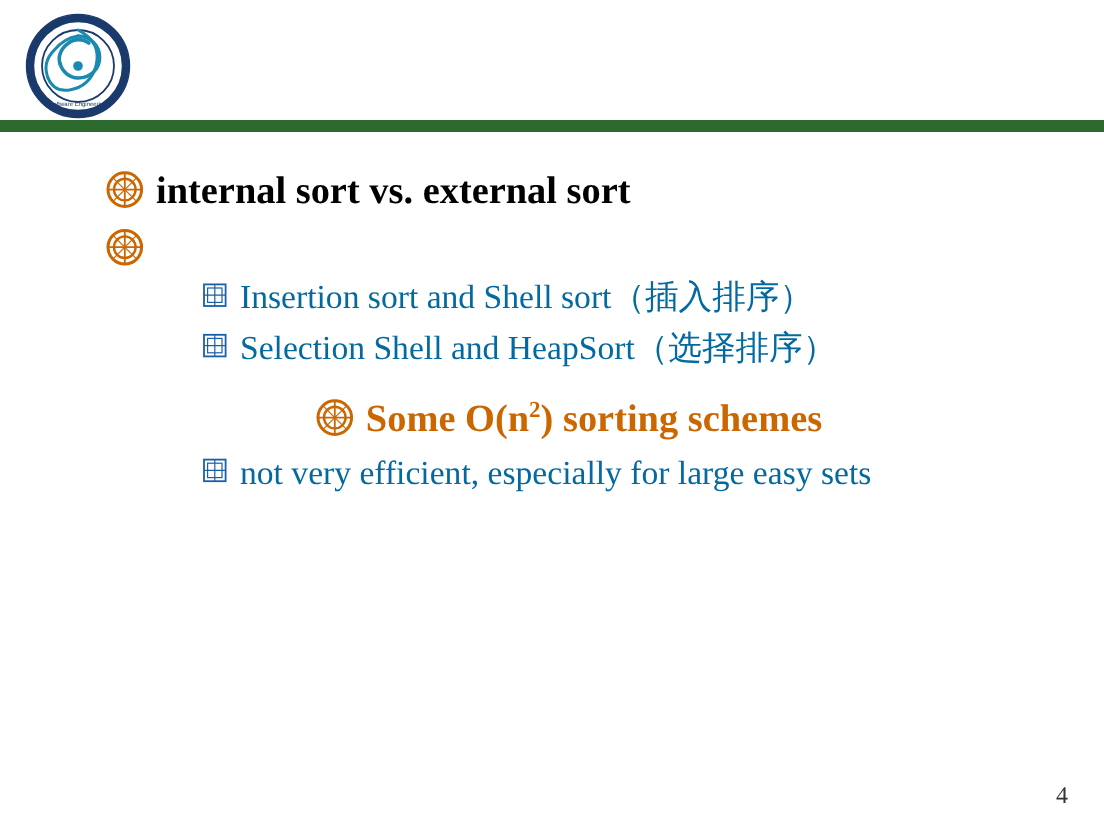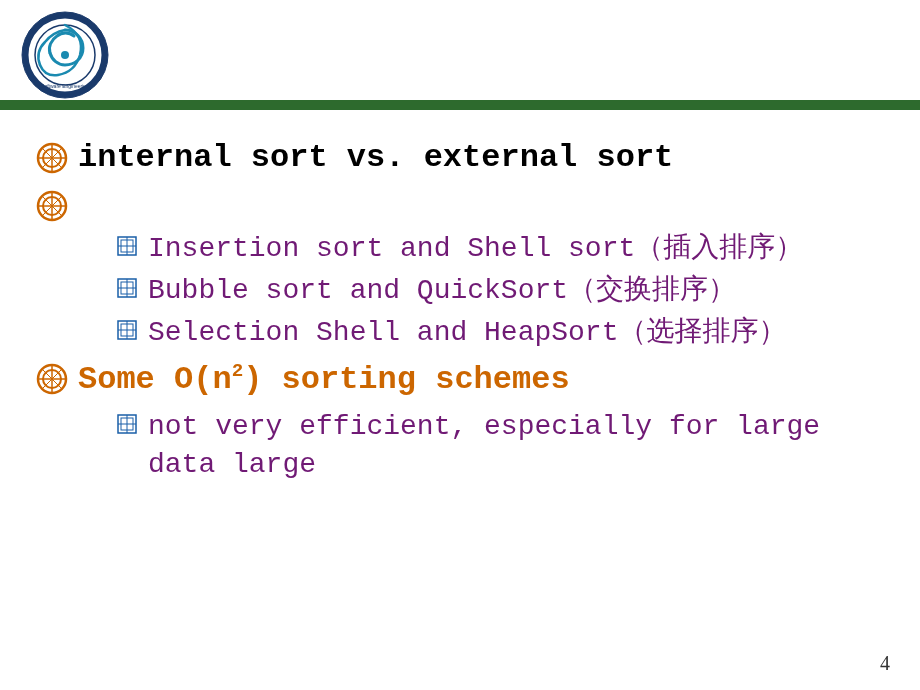--- a/index.html
+++ b/index.html
@@ -39,22 +39,21 @@
       position: absolute;
       bottom: 0;
       left: 0;
       right: 0;
       height: 5px;
       background: #2d6a2d;
     }
 
     
     .content {
-      padding: 20px 60px 20px 36px;
-      font-family: Liberation Mono, monospace;
+      padding: 20px 60px 20px 88px;
     }
 
     
     .bullet-l1 {
       display: flex;
       align-items: flex-start;
       margin-bottom: 8px;
       margin-top: 8px;
     }
 
@@ -92,21 +91,21 @@
     .bullet-l2-icon {
       flex-shrink: 0;
       width: 22px;
       height: 22px;
       margin-right: 10px;
       margin-top: 5px;
     }
 
     .bullet-l2-text {
       font-size: 28px;
-      color: #701a75;
+      color: #0369a1;
       line-height: 1.35;
     }
 
     
     .page-number {
       position: absolute;
       bottom: 15px;
       right: 30px;
       font-size: 20px;
       color: #333333;
@@ -178,44 +177,35 @@
     <div class="bullet-l2">
       <svg class="bullet-l2-icon" viewBox="0 0 22 22" xmlns="http://www.w3.org/2000/svg">
         <rect x="2" y="2" width="18" height="18" fill="none" stroke="#1a5fa8" stroke-width="1.5"></rect>
         <rect x="5" y="5" width="12" height="12" fill="none" stroke="#1a5fa8" stroke-width="1"></rect>
         <line x1="11" y1="2" x2="11" y2="20" stroke="#1a5fa8" stroke-width="1"></line>
         <line x1="2" y1="11" x2="20" y2="11" stroke="#1a5fa8" stroke-width="1"></line>
       </svg>
       <span class="bullet-l2-text">Insertion sort and Shell sort（插入排序）</span>
     </div>
 
-    <div class="bullet-l2">
-      <svg class="bullet-l2-icon" viewBox="0 0 22 22" xmlns="http://www.w3.org/2000/svg">
-        <rect x="2" y="2" width="18" height="18" fill="none" stroke="#1a5fa8" stroke-width="1.5"></rect>
-        <rect x="5" y="5" width="12" height="12" fill="none" stroke="#1a5fa8" stroke-width="1"></rect>
-        <line x1="11" y1="2" x2="11" y2="20" stroke="#1a5fa8" stroke-width="1"></line>
-        <line x1="2" y1="11" x2="20" y2="11" stroke="#1a5fa8" stroke-width="1"></line>
-      </svg>
-      <span class="bullet-l2-text">Bubble sort  and QuickSort（交换排序）</span>
-    </div>
 
     <div class="bullet-l2">
       <svg class="bullet-l2-icon" viewBox="0 0 22 22" xmlns="http://www.w3.org/2000/svg">
         <rect x="2" y="2" width="18" height="18" fill="none" stroke="#1a5fa8" stroke-width="1.5"></rect>
         <rect x="5" y="5" width="12" height="12" fill="none" stroke="#1a5fa8" stroke-width="1"></rect>
         <line x1="11" y1="2" x2="11" y2="20" stroke="#1a5fa8" stroke-width="1"></line>
         <line x1="2" y1="11" x2="20" y2="11" stroke="#1a5fa8" stroke-width="1"></line>
       </svg>
       <span class="bullet-l2-text">Selection Shell and HeapSort（选择排序）</span>
     </div>
 
 
   </div>
 
-  <div class="bullet-l1" style="margin-top:8px;">
+  <div class="bullet-l1" style="margin-top:18px;justify-content:center;">
     <svg class="bullet-l1-icon" viewBox="0 0 32 32" xmlns="http://www.w3.org/2000/svg">
       <circle cx="16" cy="16" r="14" fill="none" stroke="#cc6600" stroke-width="2.5"></circle>
       <circle cx="16" cy="16" r="9" fill="none" stroke="#cc6600" stroke-width="2"></circle>
       <line x1="16" y1="2" x2="16" y2="30" stroke="#cc6600" stroke-width="1.5"></line>
       <line x1="2" y1="16" x2="30" y2="16" stroke="#cc6600" stroke-width="1.5"></line>
       <line x1="6" y1="6" x2="26" y2="26" stroke="#cc6600" stroke-width="1"></line>
       <line x1="26" y1="6" x2="6" y2="26" stroke="#cc6600" stroke-width="1"></line>
     </svg>
     <span class="bullet-l1-text orange">Some O(n<sup>2</sup>) sorting schemes</span>
   </div>
@@ -223,20 +213,20 @@
   <div class="bullet-l2-container">
 
 
     <div class="bullet-l2">
       <svg class="bullet-l2-icon" viewBox="0 0 22 22" xmlns="http://www.w3.org/2000/svg">
         <rect x="2" y="2" width="18" height="18" fill="none" stroke="#1a5fa8" stroke-width="1.5"></rect>
         <rect x="5" y="5" width="12" height="12" fill="none" stroke="#1a5fa8" stroke-width="1"></rect>
         <line x1="11" y1="2" x2="11" y2="20" stroke="#1a5fa8" stroke-width="1"></line>
         <line x1="2" y1="11" x2="20" y2="11" stroke="#1a5fa8" stroke-width="1"></line>
       </svg>
-      <span class="bullet-l2-text">not very efficient, especially for large data large</span>
+      <span class="bullet-l2-text">not very efficient, especially for large easy sets</span>
     </div>
 
   </div>
 
 </div>
 
 <div class="page-number">4</div>
 
 </body></html>

